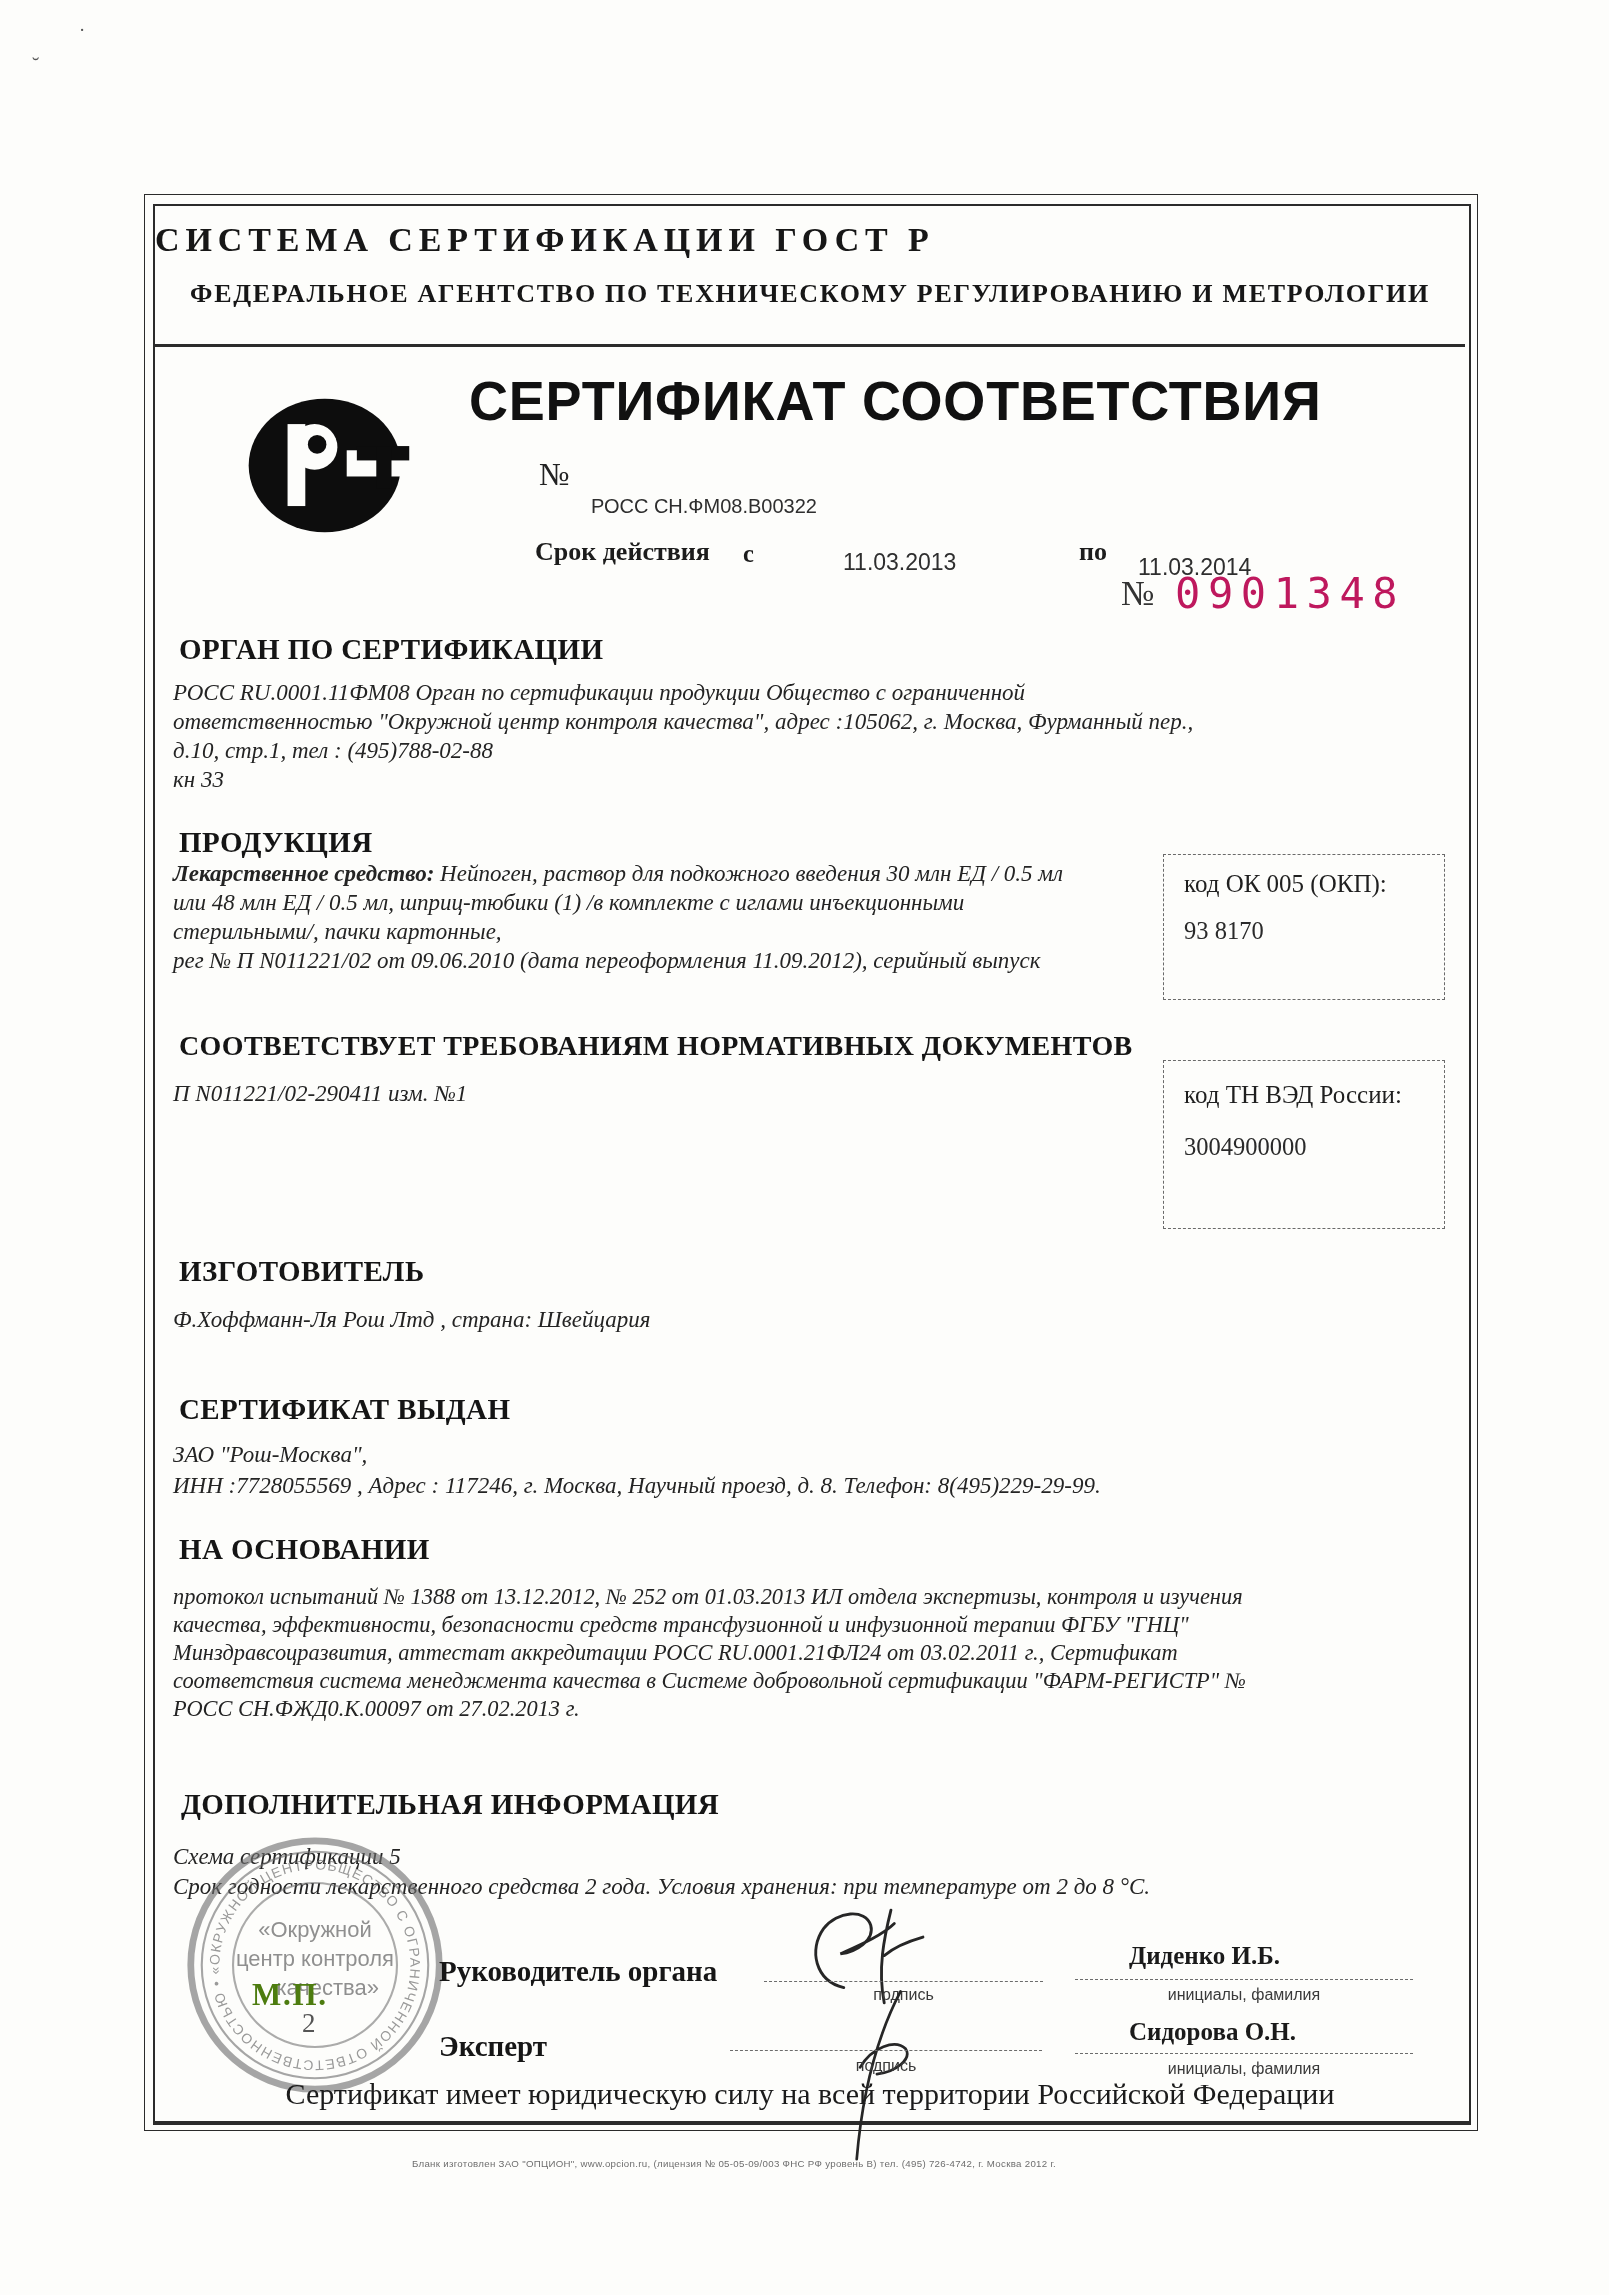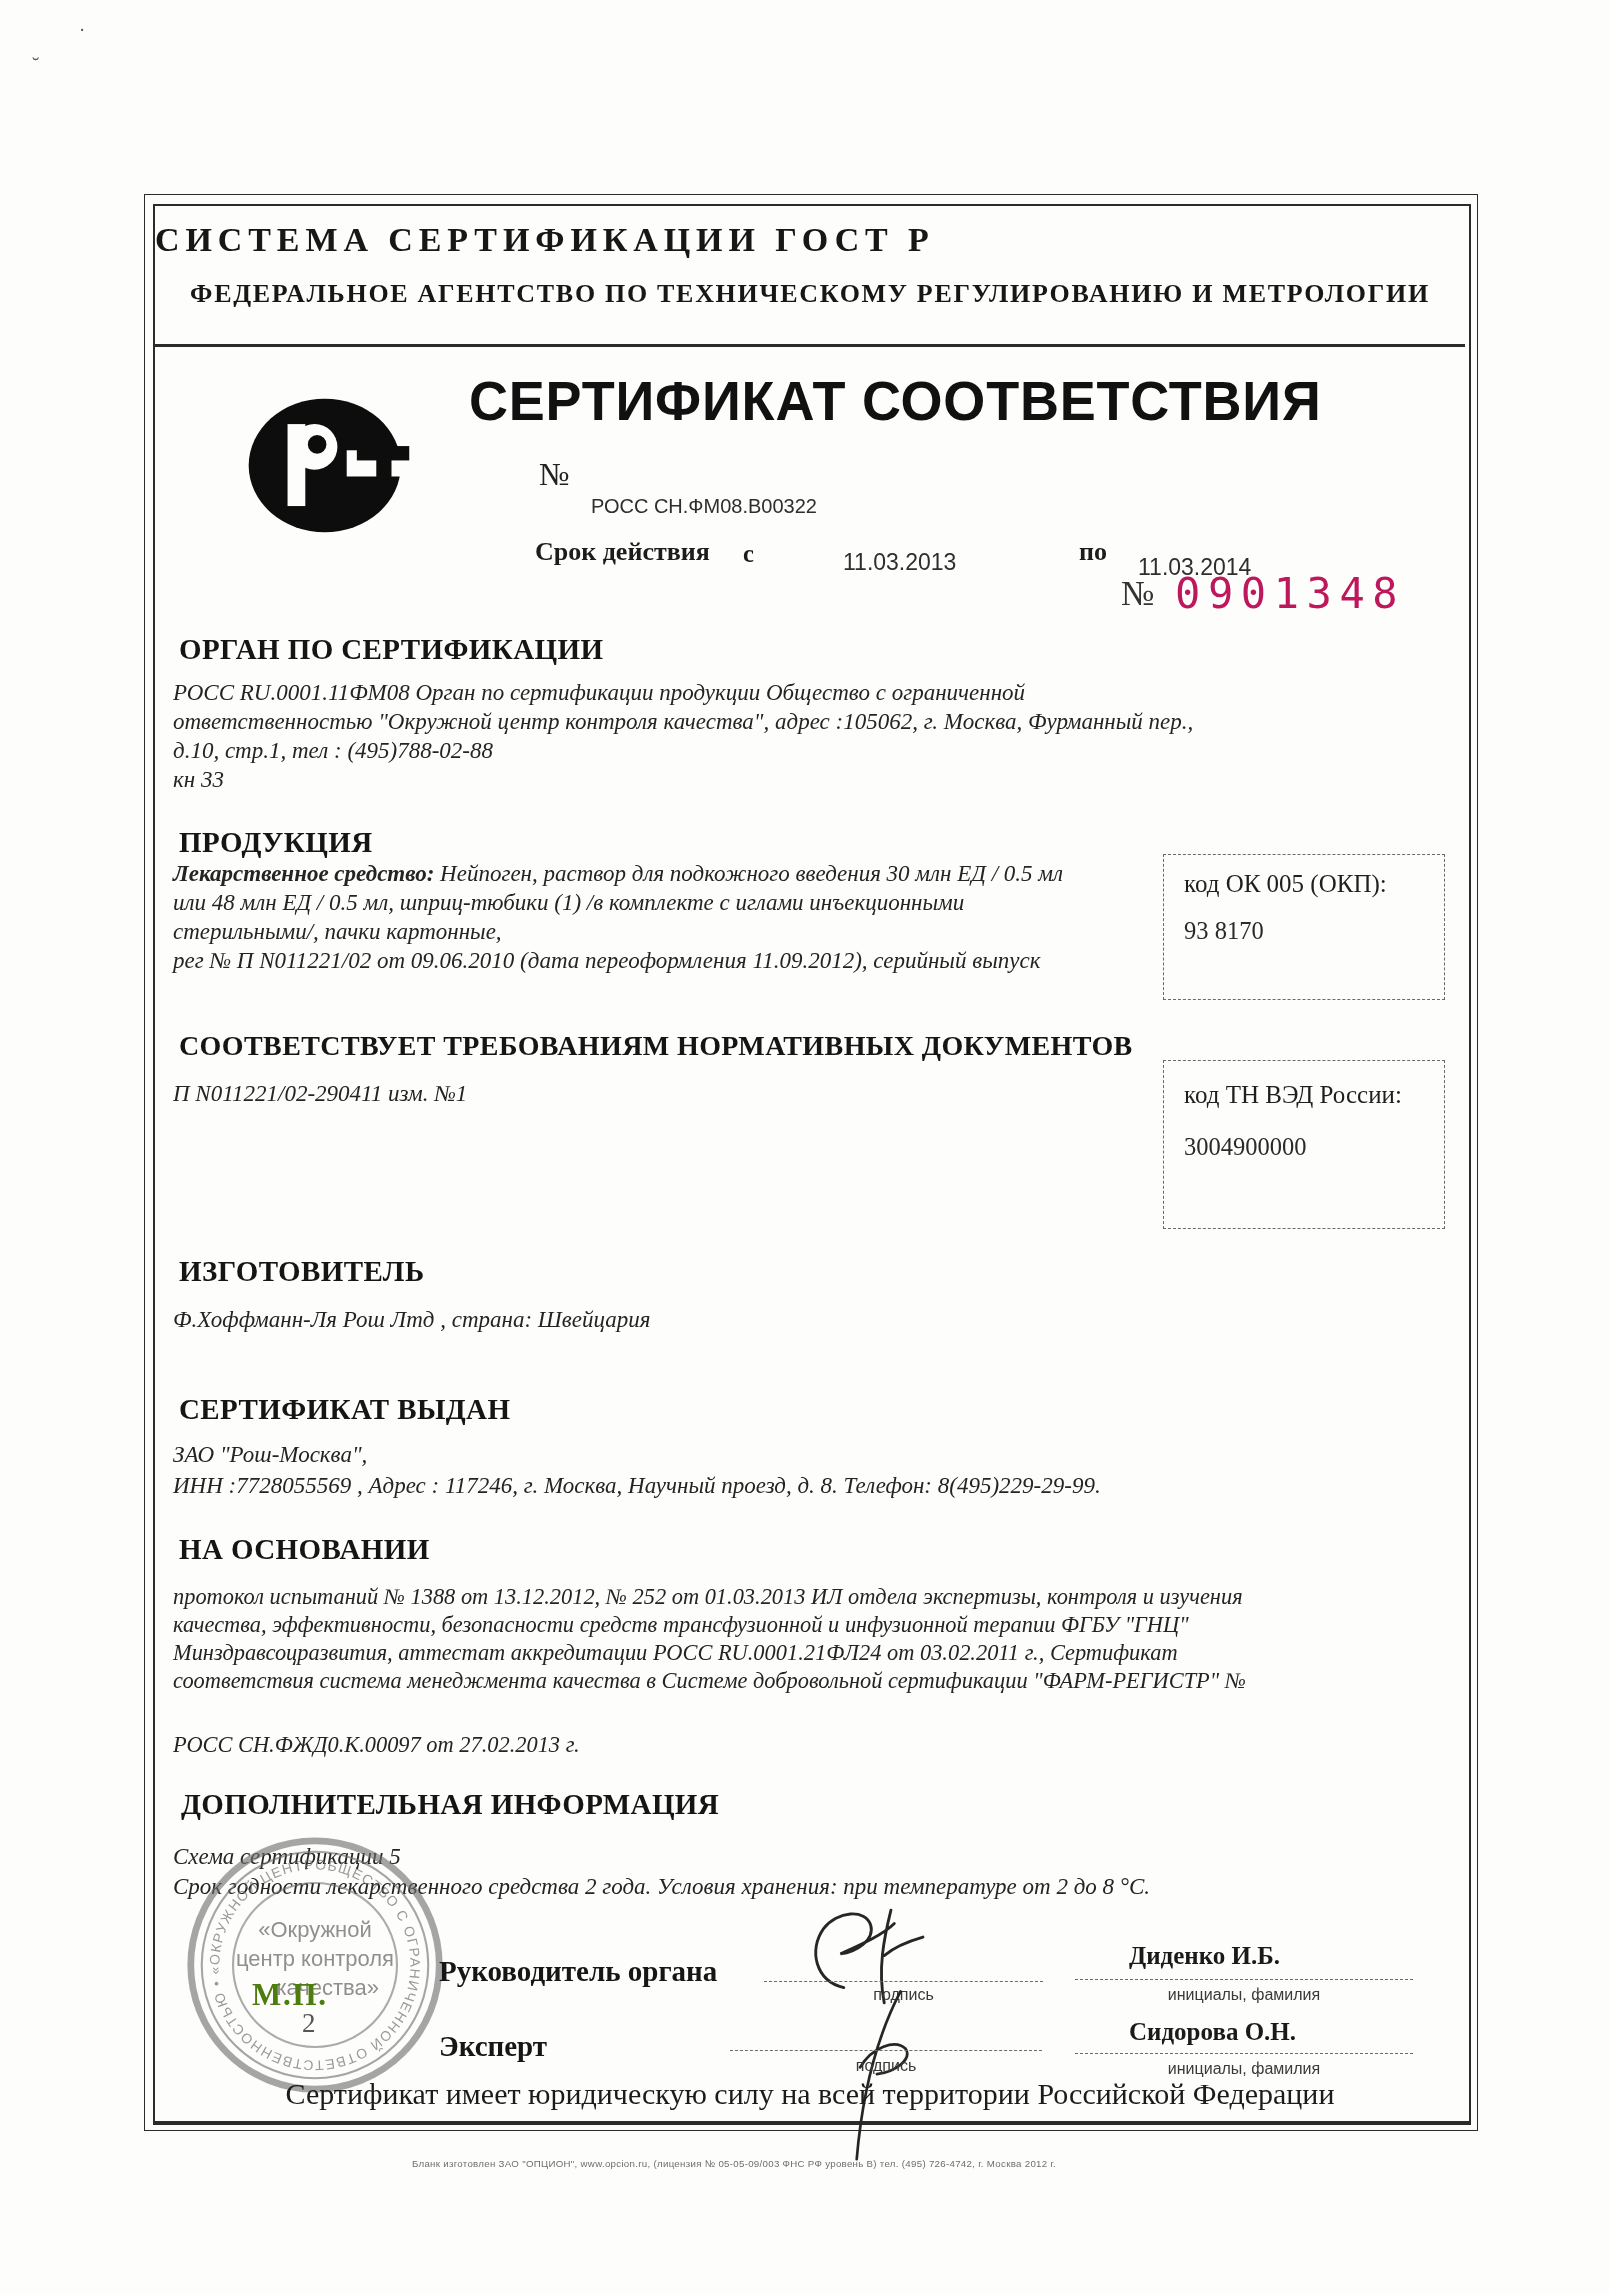--- a/index.html
+++ b/index.html
@@ -129,21 +129,21 @@
   <div style="height:31px;">ЗАО "Рош-Москва",</div>
   <div style="height:31px;">ИНН :7728055569 , Адрес : 117246, г. Москва, Научный проезд, д. 8. Телефон: 8(495)229-29-99.</div>
 </div>
 
 <div class="abs sec-heading" style="left:179px;top:1533px;">НА ОСНОВАНИИ</div>
 <div class="abs body-lines" style="left:173px;top:1584px;font-size:22.4px;">
   <div style="height:28px;">протокол испытаний № 1388 от 13.12.2012, № 252 от 01.03.2013 ИЛ отдела экспертизы, контроля и изучения</div>
   <div style="height:28px;">качества, эффективности, безопасности средств трансфузионной и инфузионной терапии ФГБУ "ГНЦ"</div>
   <div style="height:28px;">Минздравсоцразвития, аттестат аккредитации РОСС RU.0001.21ФЛ24 от 03.02.2011 г., Сертификат</div>
   <div style="height:28px;">соответствия система менеджмента качества в Системе добровольной сертификации "ФАРМ-РЕГИСТР" №</div>
-  <div style="height:28px;margin-top:36px;">РОСС CH.ФЖД0.К.00097 от 27.02.2013 г.</div>
+  <div style="height:28px;">РОСС CH.ФЖД0.К.00097 от 27.02.2013 г.</div>
 </div>
 
 <div class="abs sec-heading" style="left:181px;top:1788px;">ДОПОЛНИТЕЛЬНАЯ ИНФОРМАЦИЯ</div>
 <div class="abs body-lines" style="left:173px;top:1844px;">
   <div style="height:30px;">Схема сертификации 5</div>
   <div style="height:30px;">Срок годности лекарственного средства 2 года. Условия хранения: при температуре от 2 до 8 °С.</div>
 </div>
 
 <svg class="abs stamp-svg" style="left:184px;top:1834px;" width="262" height="262" viewBox="0 0 310 310">
   <defs>

